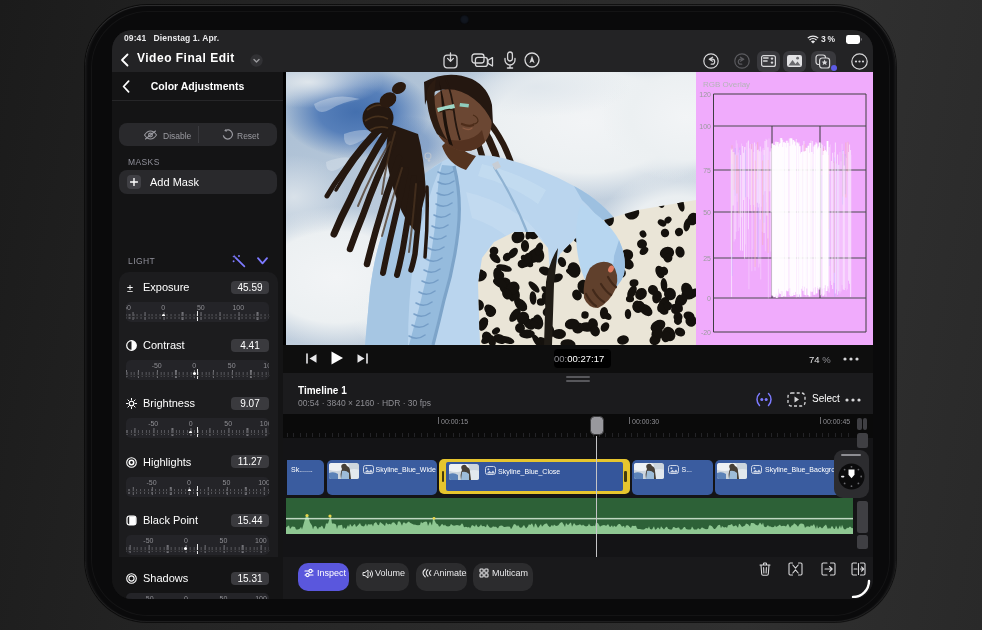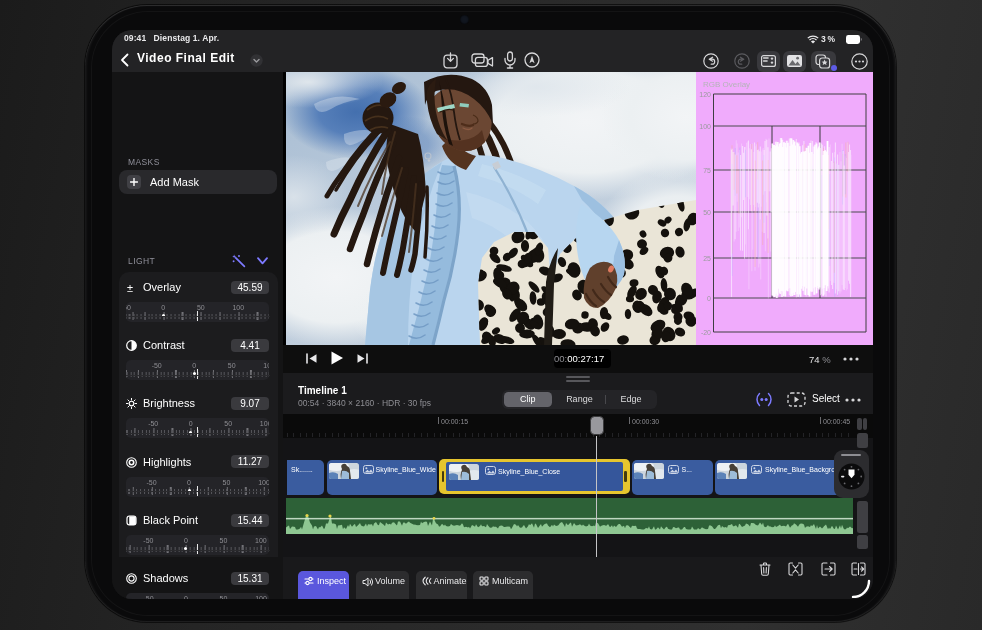--- a/index.html
+++ b/index.html
@@ -28,21 +28,21 @@
 .slbl{position:absolute;top:2px;font-size:7px;color:#8e8e93;transform:translateX(-50%)}
 .cline{position:absolute;left:70.7px;top:9px;width:1.6px;height:10px;background:#e8e8e8}
 .zdot{position:absolute;top:12.5px;width:3px;height:3px;border-radius:50%;background:#fff}
 .preview{position:absolute;left:171px;top:42px;width:590px;height:273px;background:#000}
 .scope{position:absolute;left:413px;top:0px;width:177px;height:273px;background:#f0abfc}
 .transport{position:absolute;left:171px;top:315px;width:590px;height:28px;background:#0e0e0e}
 .tlhead{position:absolute;left:171px;top:343px;width:590px;height:41px;background:#1b1b1d}
 .ruler{position:absolute;left:171px;top:384px;width:590px;height:24px;background:#0a0a0a}
 .tracks{position:absolute;left:171px;top:408px;width:590px;height:149px;background:#141416}
 .bottombar{position:absolute;left:171px;top:527px;width:590px;height:42px;background:#19191b}
-.btn{position:absolute;top:14px;height:36px;border-radius:5px;background:#2c2c2e;color:#e8e8ea;font-size:9px;line-height:20px;white-space:nowrap}
+.btn{position:absolute;top:6px;height:28px;border-radius:10px;background:#2c2c2e;color:#e8e8ea;font-size:9px;line-height:20px;white-space:nowrap}
 .clip{position:absolute;top:21.5px;height:35px;background:#3a5c9f;border-radius:5px}
 .cliptxt{position:absolute;font-size:7px;color:#fff;white-space:nowrap}
 .thumb{position:absolute;left:2px;top:3px;width:30px;height:16px;border-radius:2.5px;overflow:hidden}
 .seg{position:absolute;top:17px;height:19px;background:#242427;border-radius:6px;font-size:9px;color:#dcdcde}
 </style></head><body>
 <div class="device"></div>
 <div class="cam"></div>
 <div class="screen">
  <div class="topbar">
   <div class="status" style="font-size:8.5px">09:41&nbsp;&nbsp;&nbsp;Dienstag 1. Apr.</div>
@@ -114,20 +114,40 @@
   <div class="abs" style="left:719px;top:35px;width:6px;height:6px;border-radius:50%;background:#5e5ce6"></div>
   <svg class="abs ic" style="left:739px;top:23px" width="17" height="17" viewBox="0 0 17 17">
         <circle cx="8.5" cy="8.5" r="7.7" stroke="currentColor" stroke-width="1.2" fill="none"></circle>
         <circle cx="5" cy="8.5" r="1.1" fill="currentColor"></circle>
         <circle cx="8.5" cy="8.5" r="1.1" fill="currentColor"></circle>
         <circle cx="12" cy="8.5" r="1.1" fill="currentColor"></circle>
       </svg>
  </div>
 
  <div class="sidebar">
+  <div class="sb-head">
+   <svg class="abs" style="left:10px;top:8px" width="8" height="13" viewBox="0 0 8 13">
+          <path d="M6.6 1.2 L1.6 6.5 L6.6 11.8" stroke="#fff" stroke-width="1.7" fill="none" stroke-linecap="round" stroke-linejoin="round"></path>
+        </svg>
+   <div class="sb-title">Color Adjustments</div>
+  </div>
+  <div class="row" style="top:51px;height:23px">
+   <div style="position:absolute;left:79px;top:3px;bottom:3px;width:1px;background:#3b3b3f"></div>
+   <svg class="abs" style="left:24px;top:6.5px" width="15" height="10" viewBox="0 0 15 10">
+          <path d="M1.5 5 C3.5 2 5.5 1 7.5 1 C9.5 1 11.5 2 13.5 5 C11.5 8 9.5 9 7.5 9 C5.5 9 3.5 8 1.5 5 Z" stroke="#9a9aa0" stroke-width="1.1" fill="none"></path>
+          <circle cx="7.5" cy="5" r="1.9" stroke="#9a9aa0" stroke-width="1.1" fill="none"></circle>
+          <path d="M2.2 9.2 L12.8 .8" stroke="#9a9aa0" stroke-width="1.1"></path>
+        </svg>
+   <div class="abs" style="left:44px;top:7.5px;font-size:8.5px;color:#9a9aa0">Disable</div>
+   <svg class="abs" style="left:103px;top:6px" width="11" height="11" viewBox="0 0 11 11">
+          <path d="M3.2 1.6 A4.6 4.6 0 1 1 1.4 6.8" stroke="#9a9aa0" stroke-width="1.2" fill="none" stroke-linecap="round"></path>
+          <path d="M3.8 0 L2.6 2.1 L5 2.8 Z" fill="#9a9aa0"></path>
+        </svg>
+   <div class="abs" style="left:118px;top:7.5px;font-size:8.5px;color:#9a9aa0">Reset</div>
+  </div>
   <div class="lbl" style="left:16px;top:85px">MASKS</div>
   <div class="row" style="top:98px;height:24px">
    <div class="abs" style="left:8px;top:5px;width:14px;height:14px;background:#404045;border-radius:4px"></div>
    <svg class="abs" style="left:11px;top:8px" width="8" height="8" viewBox="0 0 8 8">
           <path d="M4 .5 V7.5 M.5 4 H7.5" stroke="#fff" stroke-width="1.4" stroke-linecap="round"></path>
         </svg>
    <div class="abs" style="left:31px;top:6px;font-size:11px;color:#fff">Add Mask</div>
   </div>
   <div class="lbl" style="left:16px;top:184px">LIGHT</div>
   <svg class="abs" style="left:120px;top:182px" width="14" height="14" viewBox="0 0 13 13">
@@ -138,21 +158,21 @@
       </svg>
   <svg class="abs" style="left:145px;top:185px" width="11" height="8" viewBox="0 0 11 8">
         <path d="M1 1.2 L5.5 6.4 L10 1.2" stroke="#7d7aff" stroke-width="1.8" fill="none" stroke-linecap="round" stroke-linejoin="round"></path>
       </svg>
   <div class="card">
 
    <div class="srow">
     <svg class="abs" style="left:7px;top:9.5px" width="11" height="11" viewBox="0 0 11 11">
             <text x="1" y="9.5" font-size="11" fill="#fff" font-family="Liberation Sans">±</text>
           </svg>
-    <div class="name" style="left:24px;top:8.5px">Overlay</div>
+    <div class="name" style="left:24px;top:8.5px">Exposure</div>
     <div class="vbox" style="top:8.5px">45.59</div>
     <div class="slider" style="top:29.5px">
      <span class="slbl" style="left:-0.2px">-50</span>
             <span class="slbl" style="left:37.3px">0</span>
             <span class="slbl" style="left:74.8px">50</span>
             <span class="slbl" style="left:112.3px">100</span>
      <div class="abs" style="left:0;top:10px;width:143px;height:8px;background:repeating-linear-gradient(90deg,#737378 0 1px,transparent 1px 18.75px);background-position-x:18.56px"></div>
      <div class="abs" style="left:0;top:12px;width:143px;height:5px;background:repeating-linear-gradient(90deg,#56565b 0 1px,transparent 1px 3.75px);background-position-x:3.56px"></div>
      <div class="zdot" style="left:35.8px"></div>
      <div class="cline"></div>
@@ -590,27 +610,20 @@
         <circle cx="2" cy="2" r="1.6" fill="#d6d6d8"></circle>
         <circle cx="8" cy="2" r="1.6" fill="#d6d6d8"></circle>
         <circle cx="14" cy="2" r="1.6" fill="#d6d6d8"></circle>
       </svg>
  </div>
  <div class="tlhead">
   <div class="abs" style="left:283px;top:3px;width:24px;height:2px;border-radius:1px;background:#57575b"></div>
   <div class="abs" style="left:283px;top:7px;width:24px;height:2px;border-radius:1px;background:#57575b"></div>
   <div class="abs" style="left:15px;top:12px;font-size:10px;font-weight:700;color:#fff">Timeline 1</div>
   <div class="abs" style="left:15px;top:25px;font-size:8.5px;color:#8e8e93">00:54 · 3840 × 2160 · HDR · 30 fps</div>
-  <div class="seg" style="left:219px;width:155px">
-   <div class="abs" style="left:2px;top:2px;width:47.6px;height:15px;background:#64646a;border-radius:4.5px"></div>
-   <div class="abs" style="left:2px;top:3.5px;width:47.6px;text-align:center;color:#fff">Clip</div>
-   <div class="abs" style="left:51.6px;top:3.5px;width:51.6px;text-align:center">Range</div>
-   <div class="abs" style="left:103.2px;top:3.5px;width:51.6px;text-align:center">Edge</div>
-   <div class="abs" style="left:103.2px;top:5px;width:1px;height:9px;background:#48484c"></div>
-  </div>
   <svg class="abs" style="left:472px;top:19px" width="18" height="15" viewBox="0 0 18 15">
         <g stroke="#7d7aff" stroke-width="1.5" fill="none" stroke-linecap="round">
           <path d="M4.5 1.5 Q2 4 2 7.5 Q2 11 4.5 13.5"></path>
           <path d="M13.5 1.5 Q16 4 16 7.5 Q16 11 13.5 13.5"></path>
         </g>
         <circle cx="6.8" cy="7.5" r="1.5" fill="#7d7aff"></circle>
         <circle cx="11.2" cy="7.5" r="1.5" fill="#7d7aff"></circle>
       </svg>
   <svg class="abs" style="left:504px;top:19px" width="19" height="15" viewBox="0 0 19 15">
         <rect x="1" y="1" width="17" height="13" rx="3.5" stroke="#d6d6d8" stroke-width="1.3" fill="none" stroke-dasharray="3 2.2"></rect>

